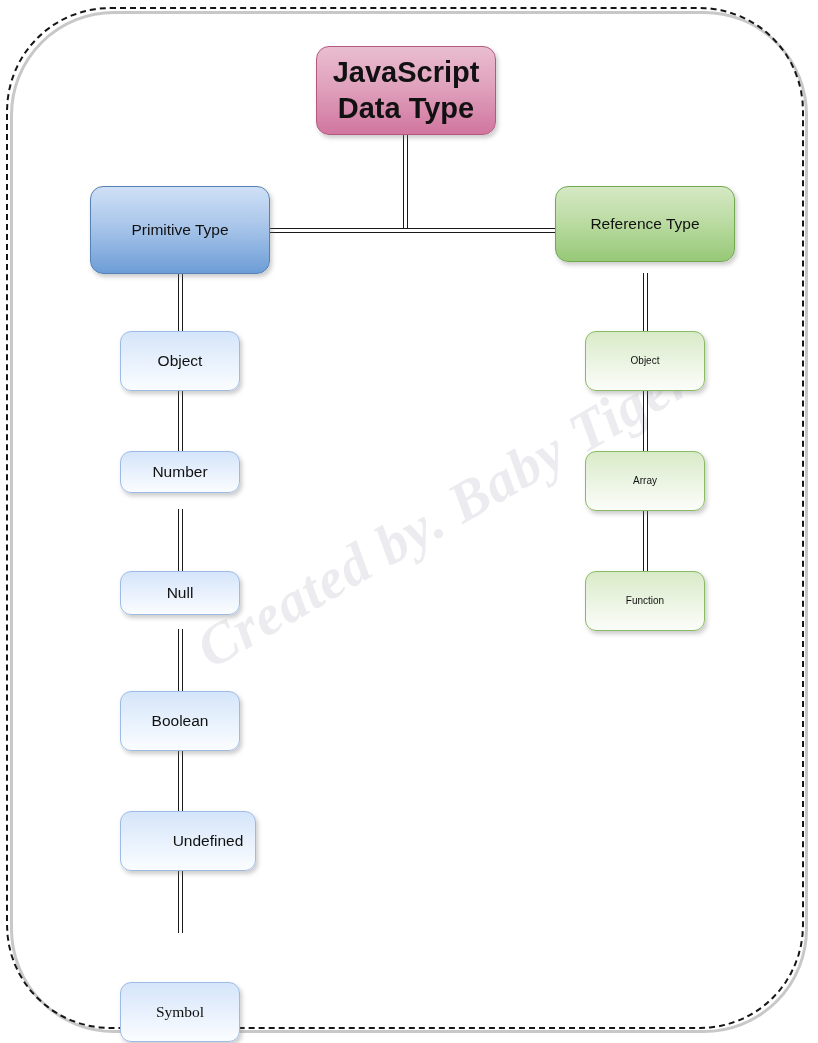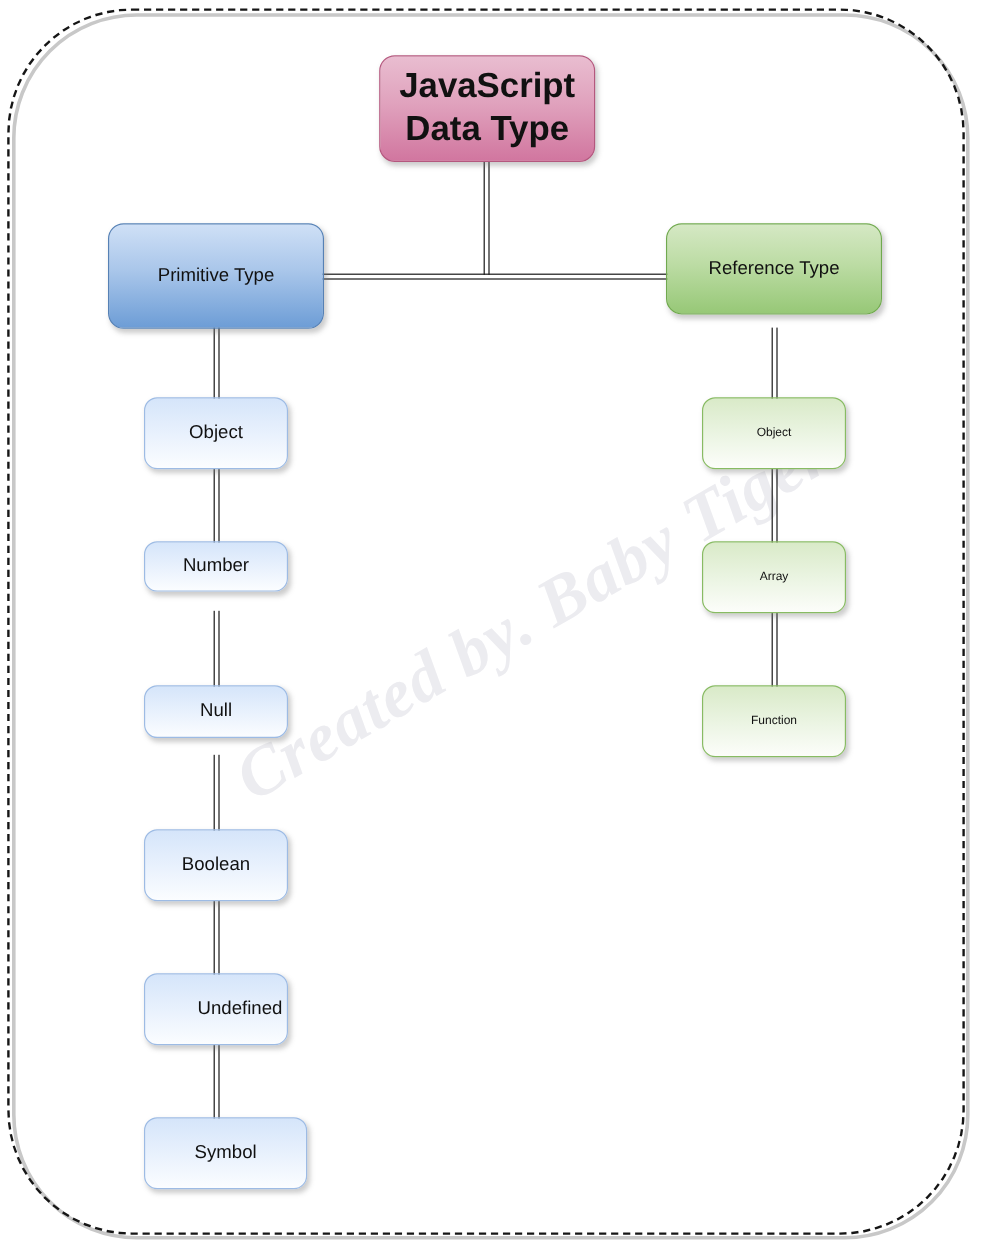--- a/index.html
+++ b/index.html
@@ -180,24 +180,24 @@
   </div>
   <div class="node node-leaf-blue" style="left:120px; top:451px; width:120px; height:42px;">
     <span class="node-label">Number</span>
   </div>
   <div class="node node-leaf-blue" style="left:120px; top:571px; width:120px; height:44px;">
     <span class="node-label">Null</span>
   </div>
   <div class="node node-leaf-blue" style="left:120px; top:691px; width:120px; height:60px;">
     <span class="node-label">Boolean</span>
   </div>
-  <div class="node node-leaf-blue" style="left:120px; top:811px; width:120px; height:60px;padding-left:40px;">
+  <div class="node node-leaf-blue" style="left:120px; top:811px; width:136px; height:60px;padding-left:40px;">
     <span class="node-label">Undefined</span>
   </div>
-  <div class="node node-leaf-blue" style="left:120px; top:931px; width:136px; height:60px;">
+  <div class="node node-leaf-blue" style="left:120px; top:982px; width:120px; height:60px;font-family:Liberation Serif, serif;">
     <span class="node-label">Symbol</span>
   </div>
 
   <div class="node node-leaf-green" style="left:585px; top:331px; width:120px; height:60px;">
     <span class="node-label">Object</span>
   </div>
   <div class="node node-leaf-green" style="left:585px; top:451px; width:120px; height:60px;">
     <span class="node-label">Array</span>
   </div>
   <div class="node node-leaf-green" style="left:585px; top:571px; width:120px; height:60px;">

